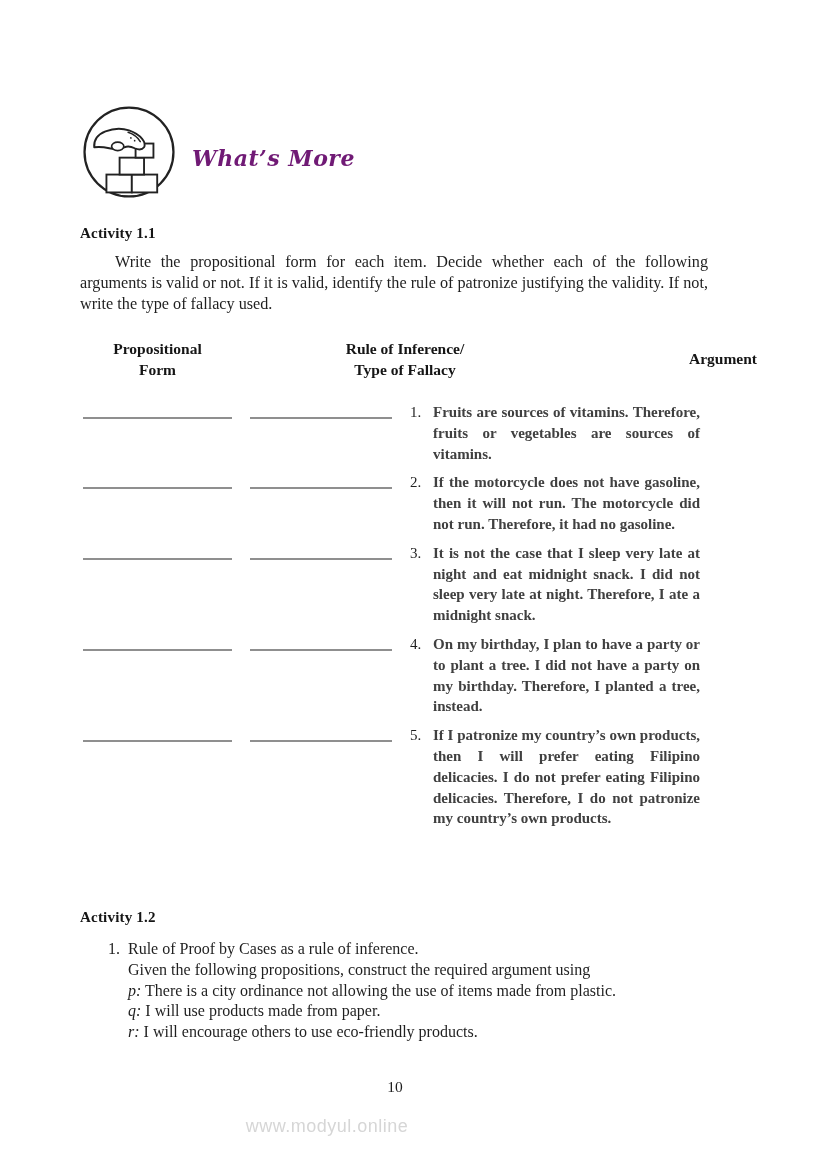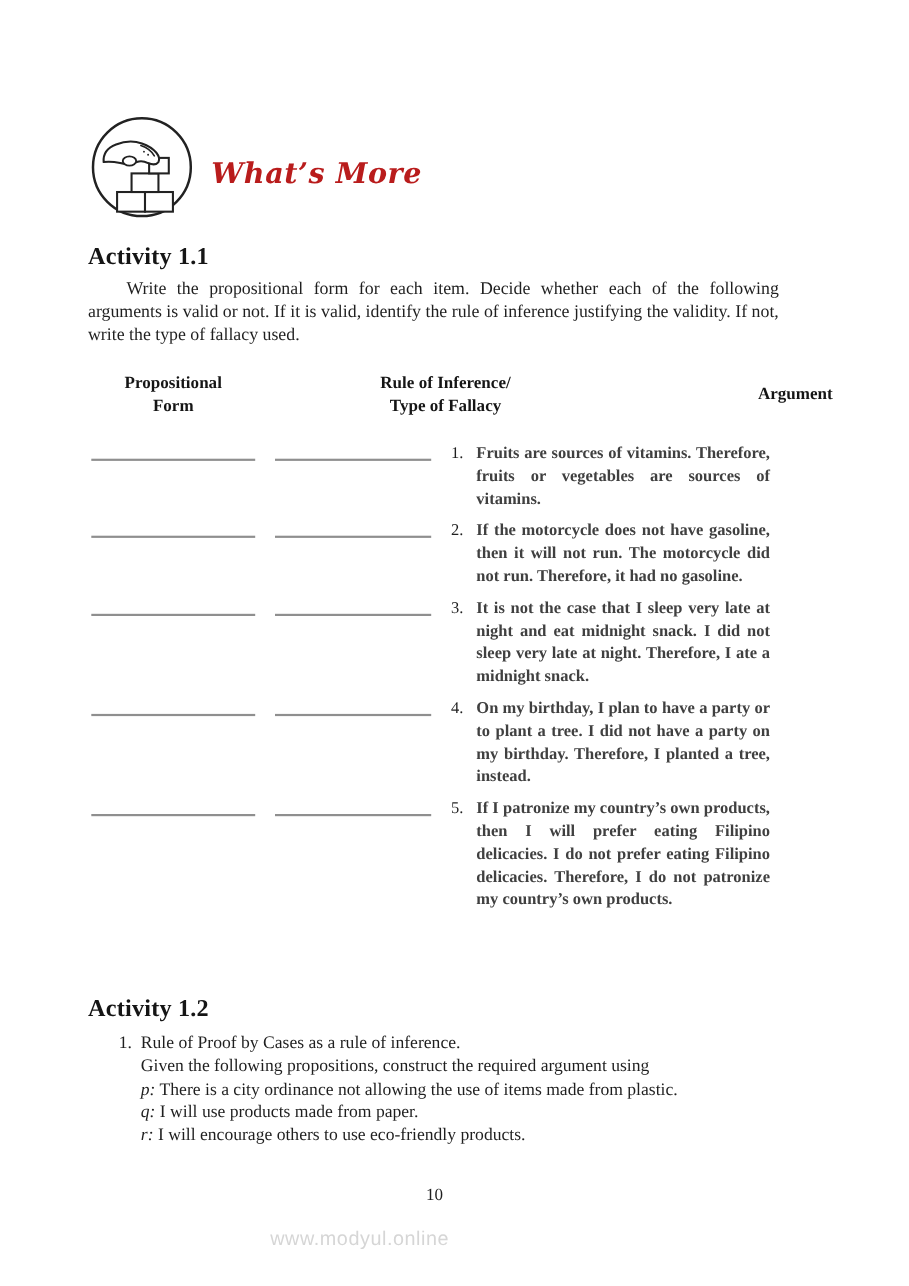--- a/index.html
+++ b/index.html
@@ -11,27 +11,27 @@
     color:#1f1f1f;
     overflow:hidden;
   }
   
   .icon-circle{position:absolute;left:82px;top:105px;width:94px;height:94px;}
   .icon-circle svg{display:block;width:94px;height:94px;}
   .wm-title{
     position:absolute;left:192px;top:143px;
     font-family:"DejaVu Serif", serif;
     font-weight:bold;font-style:italic;
-    font-size:26px;line-height:30px;letter-spacing:0.5px;
-    color:#b91c1c;margin:0;
+    font-size:22px;line-height:30px;letter-spacing:0.5px;
+    color:#701a75;margin:0;
   }
   
   .act-heading{
     position:absolute;left:80px;margin:0;
-    font-size:22px;font-weight:bold;line-height:20px;color:#151515;
+    font-size:15px;font-weight:bold;line-height:20px;color:#151515;
     font-family:"Liberation Serif", serif;letter-spacing:0.2px;
   }
   #act1-heading{top:223px;}
   #act2-heading{top:907px;}
   
   .instructions{
     position:absolute;left:80px;top:252px;width:628px;margin:0;
     font-size:16.2px;line-height:20.8px;
     text-align:justify;text-indent:35px;color:#1f1f1f;
   }
@@ -98,21 +98,21 @@
       <path d="M13,45 Q12,33 25,28 Q38,23 50,27 Q59,30 64,36 Q68,41 66,45 Q63,49 56,46 Q50,43 45,45 Q37,48 29,46 Q20,44 13,45 Z" fill="#fff" stroke="#222" stroke-width="2" stroke-linejoin="round"></path>
       <path d="M49,29 Q58,32 62,39" fill="none" stroke="#222" stroke-width="1.6" stroke-linecap="round"></path>
       <ellipse cx="38" cy="44" rx="6.5" ry="4.5" fill="#fff" stroke="#222" stroke-width="1.8"></ellipse>
       <circle cx="52" cy="35" r="0.9" fill="#222"></circle>
       <circle cx="56" cy="38" r="0.9" fill="#222"></circle>
     </svg>
   </div>
   <h1 class="wm-title">What’s More</h1>
 
   <h2 class="act-heading" id="act1-heading">Activity 1.1</h2>
-  <p class="instructions">Write the propositional form for each item. Decide whether each of the following arguments is valid or not. If it is valid, identify the rule of inference justifying the validity. If not, write the type of fallacy used.</p>
+  <p class="instructions">Write the propositional form for each item. Decide whether each of the following arguments is valid or not. If it is valid, identify the rule of patronize justifying the validity. If not, write the type of fallacy used.</p>
 
   <div class="tbl-header">
     <div class="th">Propositional
 Form</div>
     <div></div>
     <div class="th">Rule of Inference/
 Type of Fallacy</div>
     <div></div>
     <div class="th th-argument">Argument</div>
   </div>

